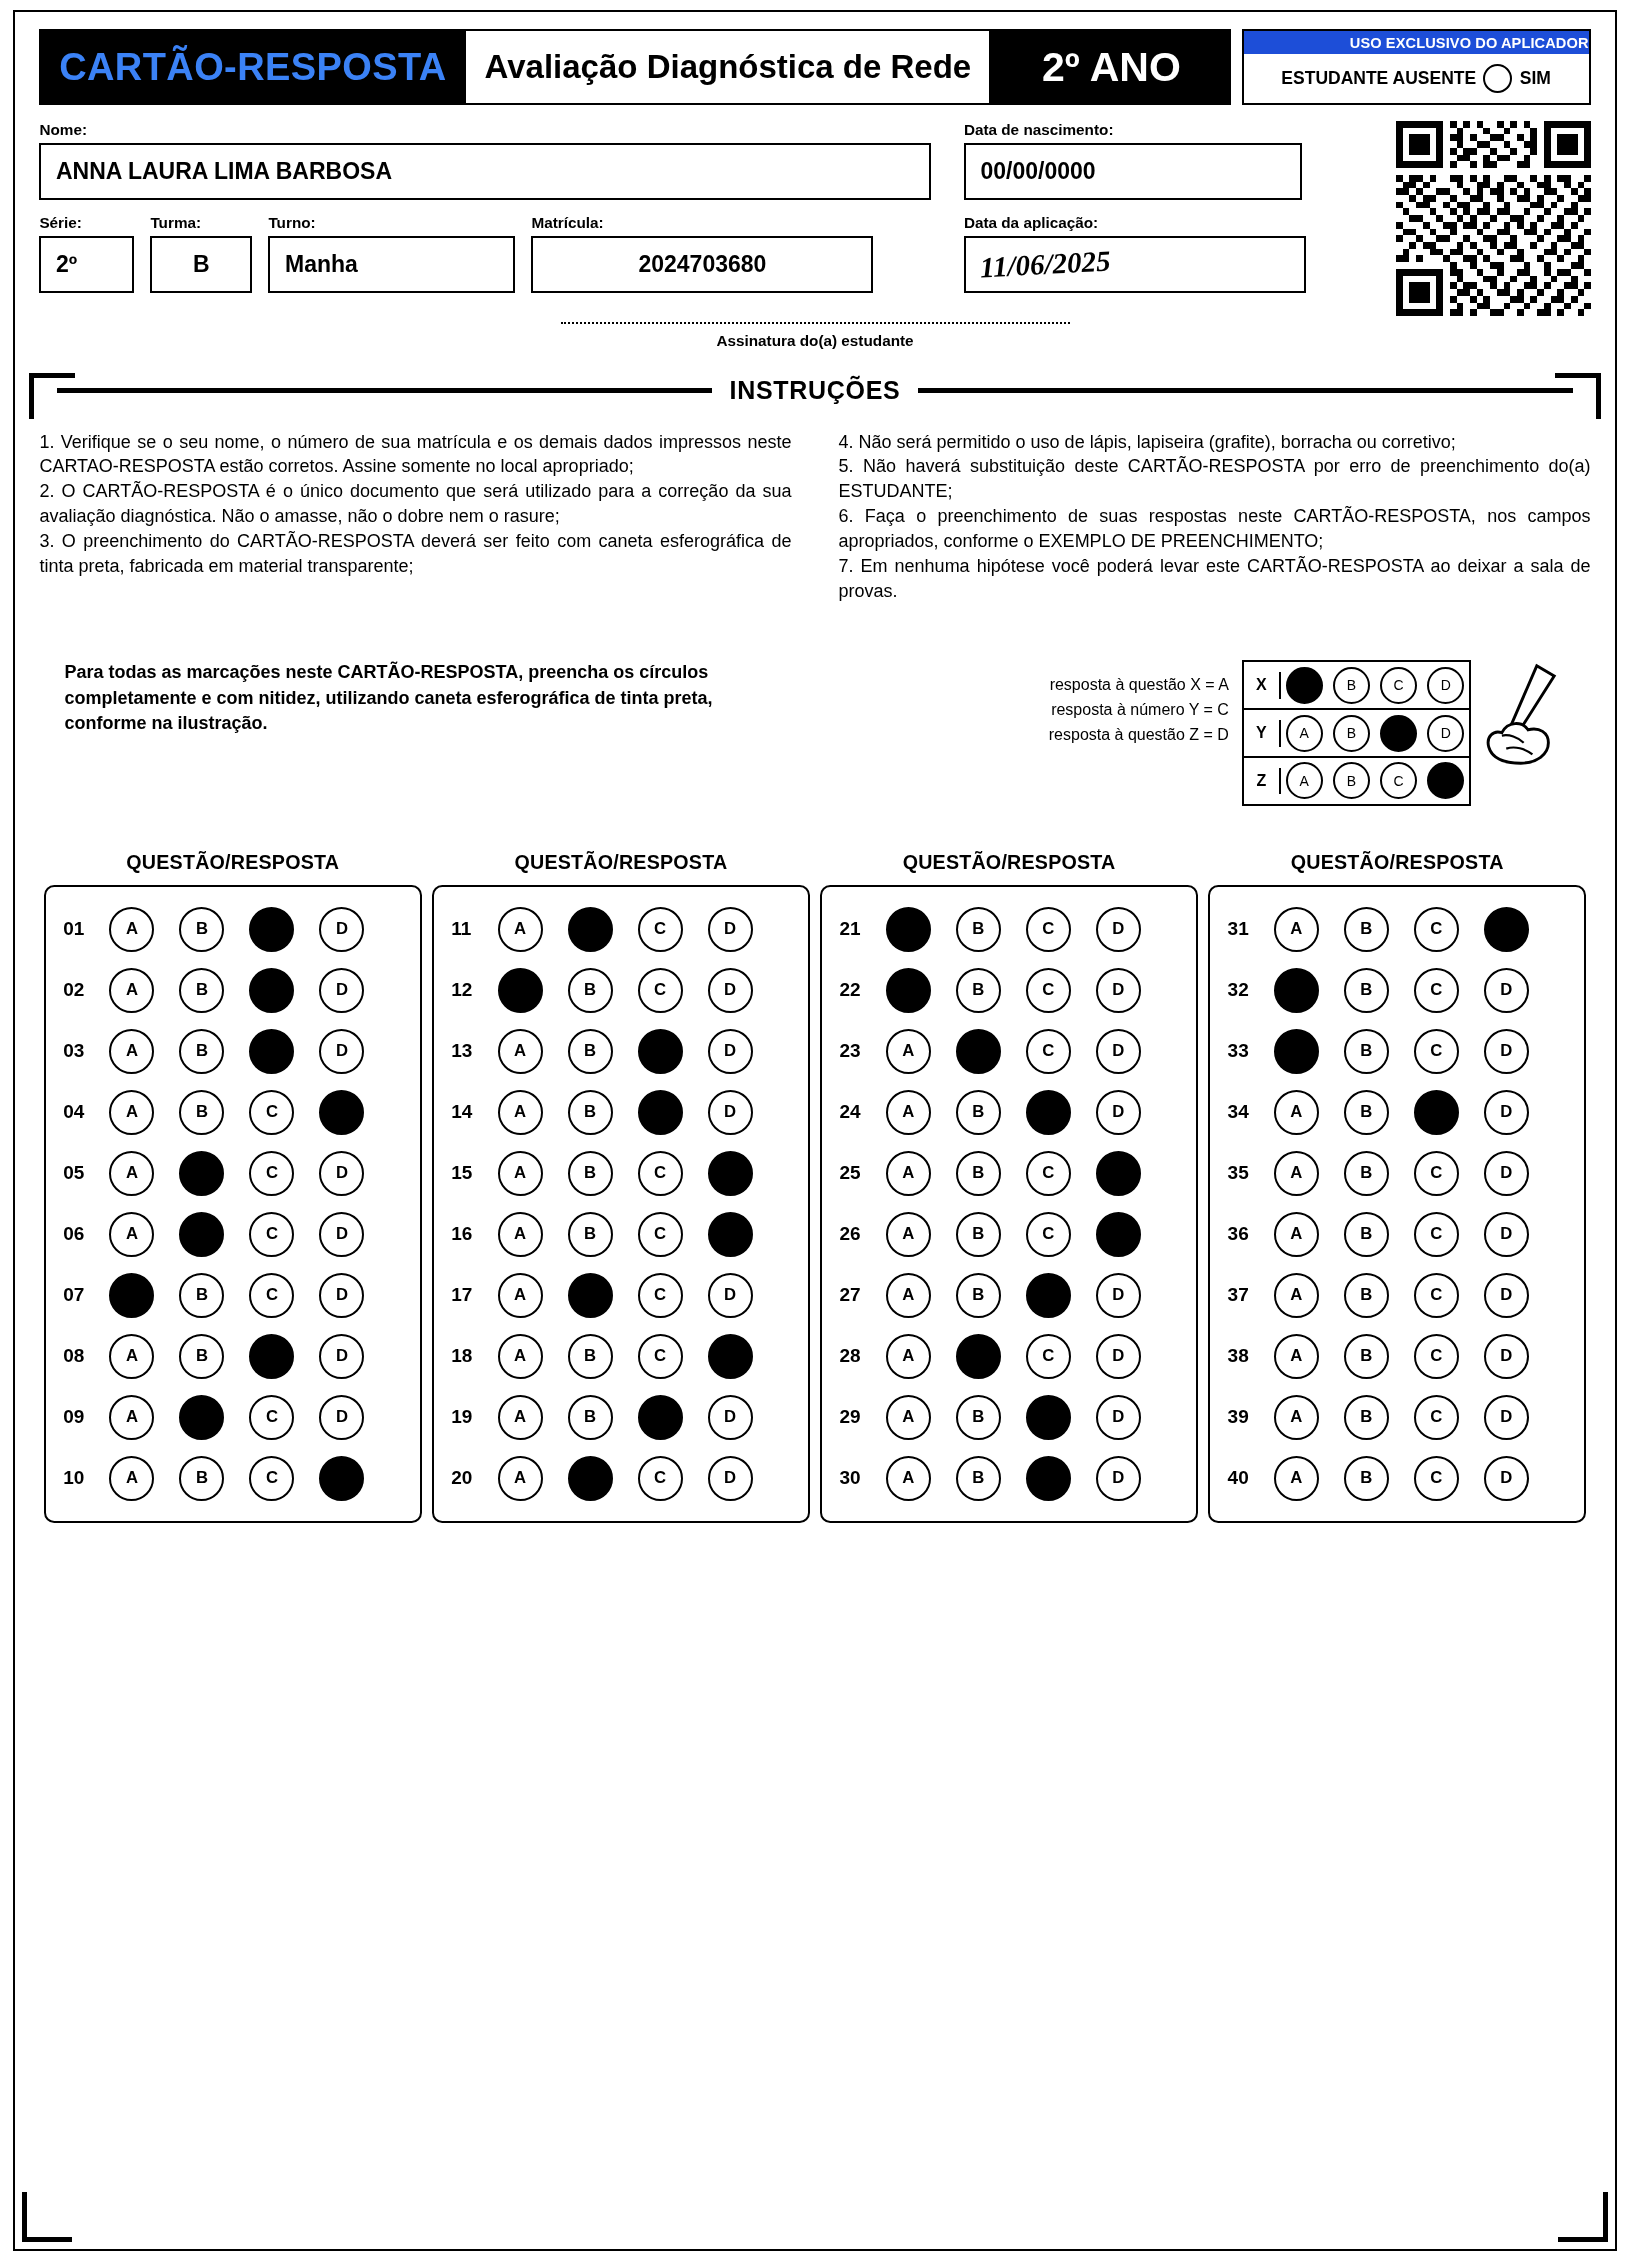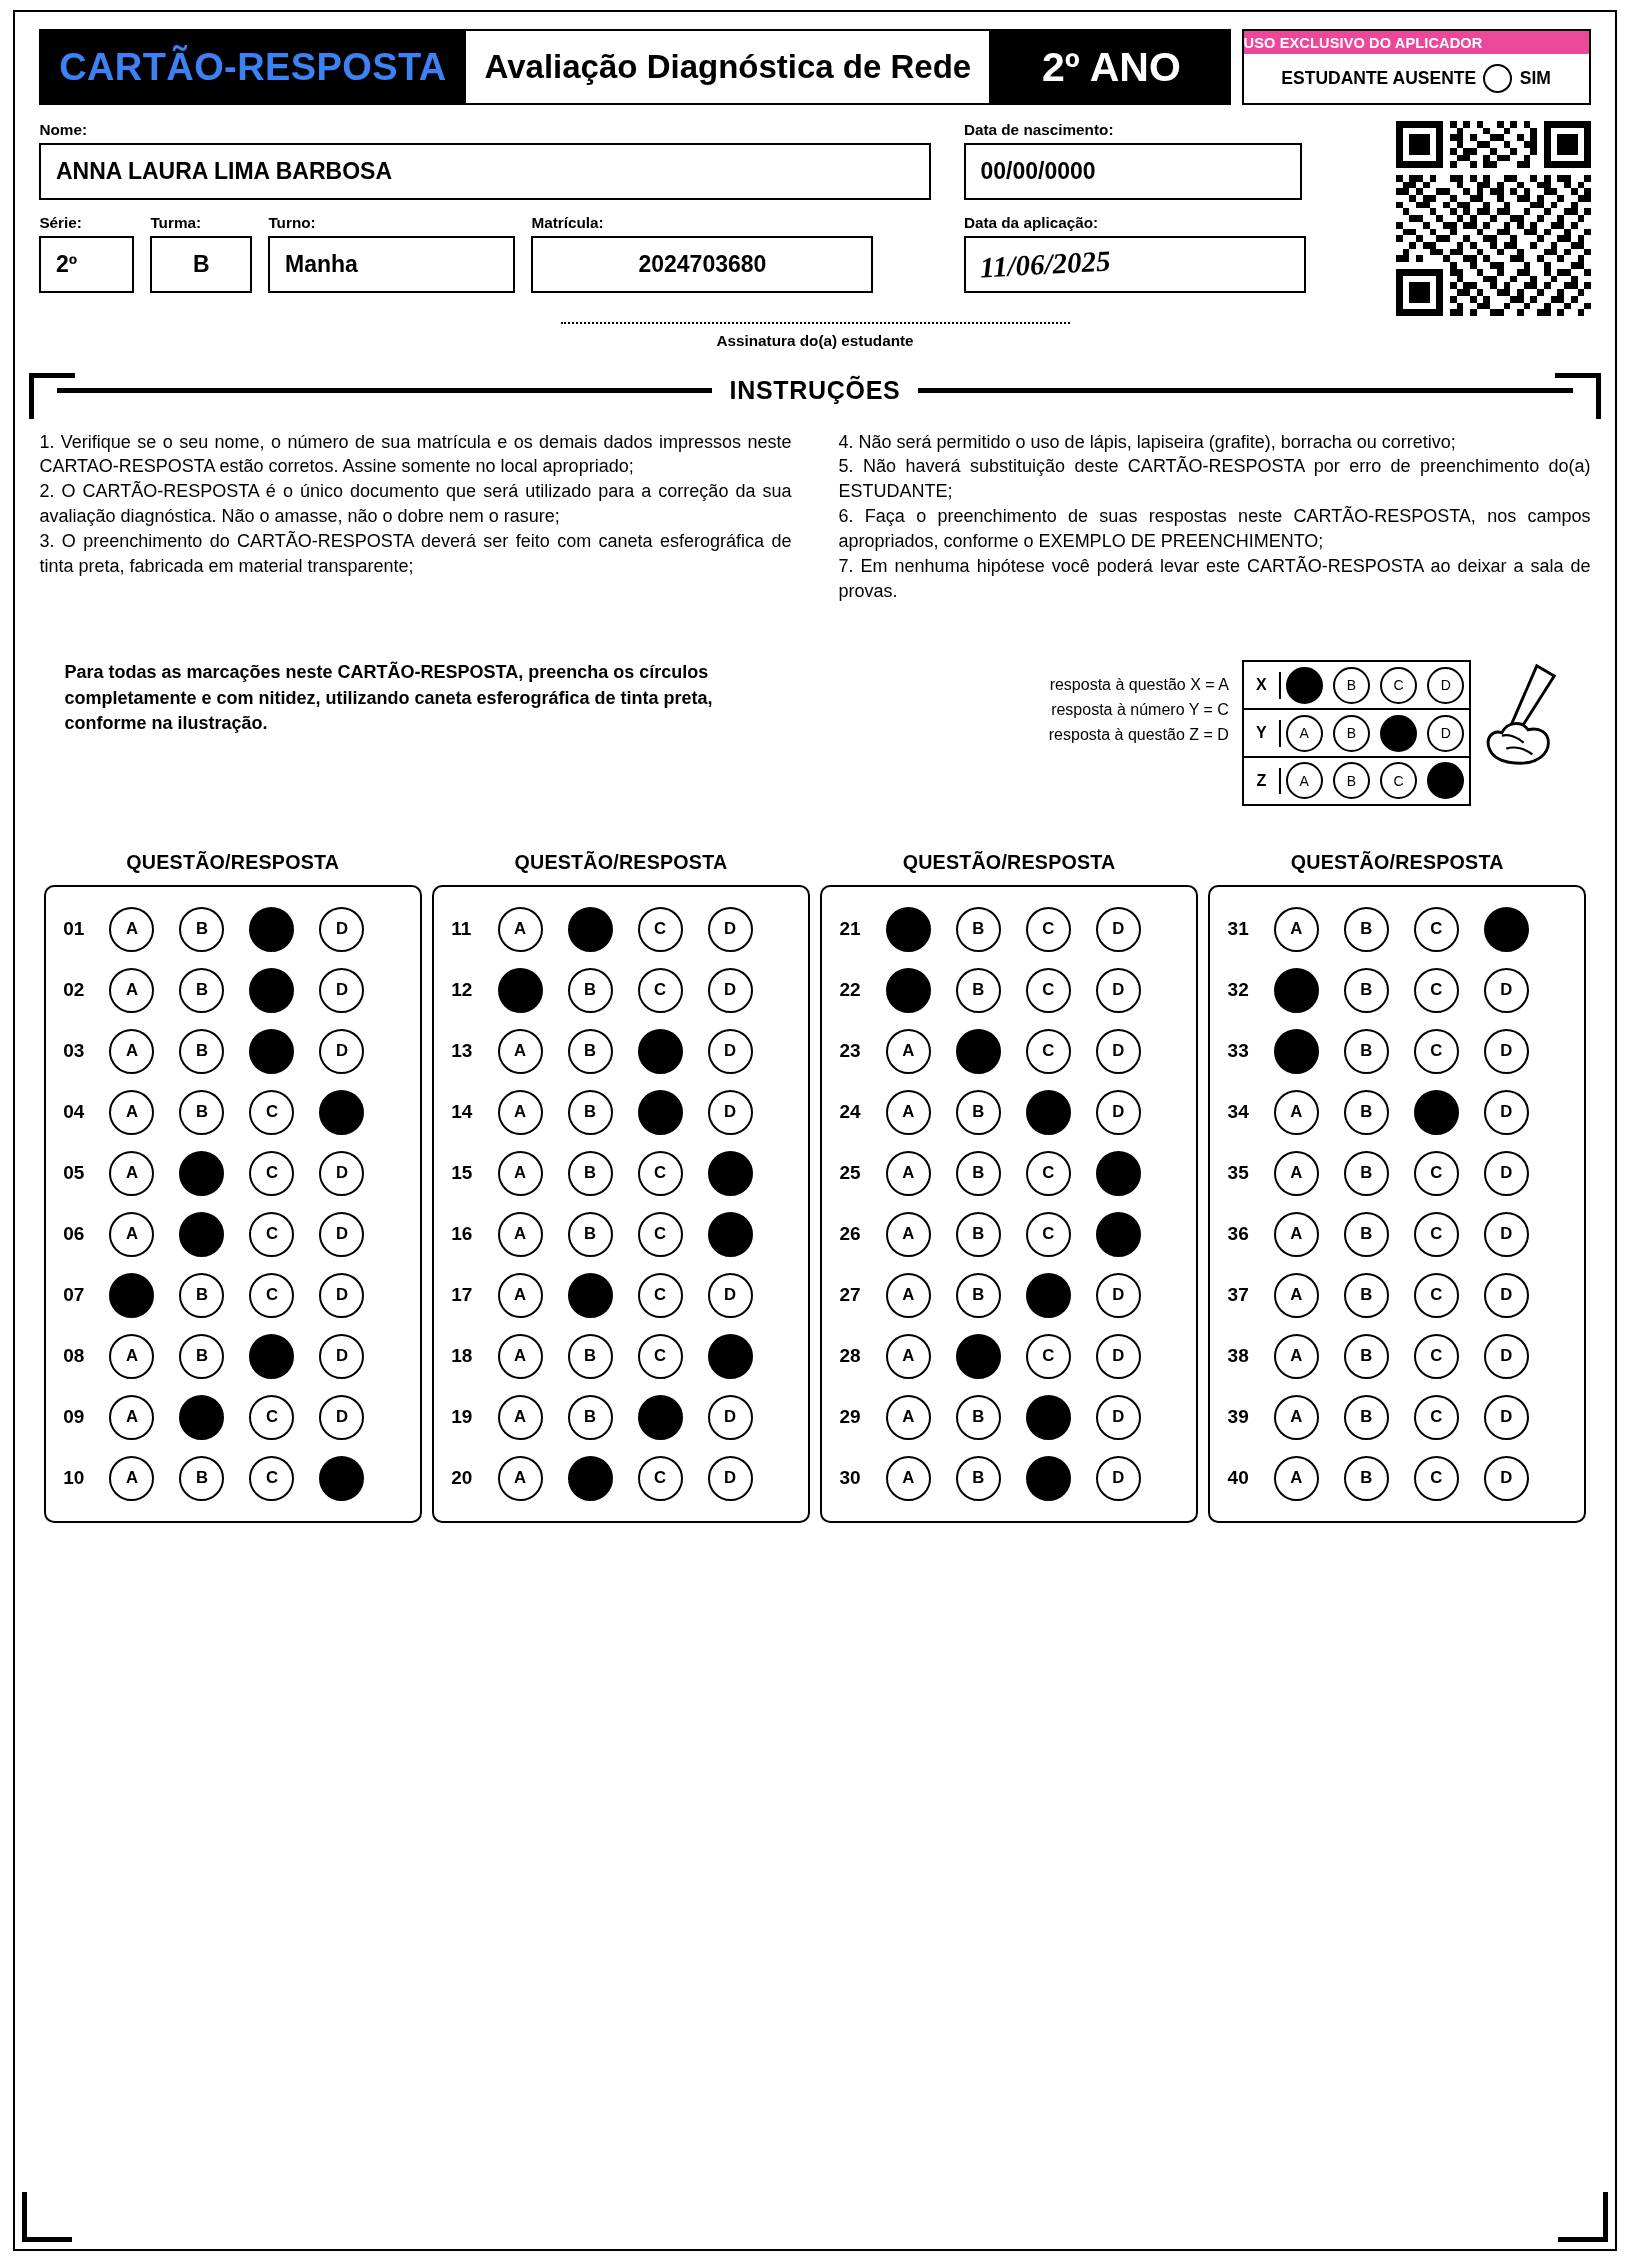--- a/index.html
+++ b/index.html
@@ -22,21 +22,21 @@
   }
   .hdr-exam {
     flex:1; border:2.9px solid #000; border-left:none; display:flex; align-items:center; justify-content:center;
     font-size:33px; font-weight:bold; margin-left:0;
   }
   .hdr-year {
     background:#000; color:#fff; font-weight:bold; font-size:41px;
     display:flex; align-items:center; justify-content:center; width:240px;
   }
   .hdr-abs { width:349px; border:2.2px solid #000; box-sizing:border-box; margin-left:10.2px; display:flex; flex-direction:column; }
-  .hdr-abs-top { background:#ec4899; color:#fff; font-size:14.6px; font-weight:bold; text-align:left; padding:3.6px 0 2.9px 0; letter-spacing:0.1px; }
+  .hdr-abs-top { background:#1d4ed8; color:#fff; font-size:14.6px; font-weight:bold; text-align:right; padding:3.6px 0 2.9px 0; letter-spacing:0.1px; }
   .hdr-abs-bot { flex:1; display:flex; align-items:center; justify-content:center; gap:7.3px; font-size:17.5px; font-weight:bold; }
   .abs-circle { width:25px; height:25px; border:2.2px solid #000; border-radius:50%; }
 
   
   .ident { margin-top:16px; position:relative; }
   .row { display:flex; }
   .lbl { font-size:15.3px; font-weight:bold; margin-bottom:3.6px; }
   .box { border:2.2px solid #000; box-sizing:border-box; height:57px; display:flex; align-items:center; padding:0 14.6px;
          font-size:23px; font-weight:bold; }
   .box.small-text { font-size:22px; }

